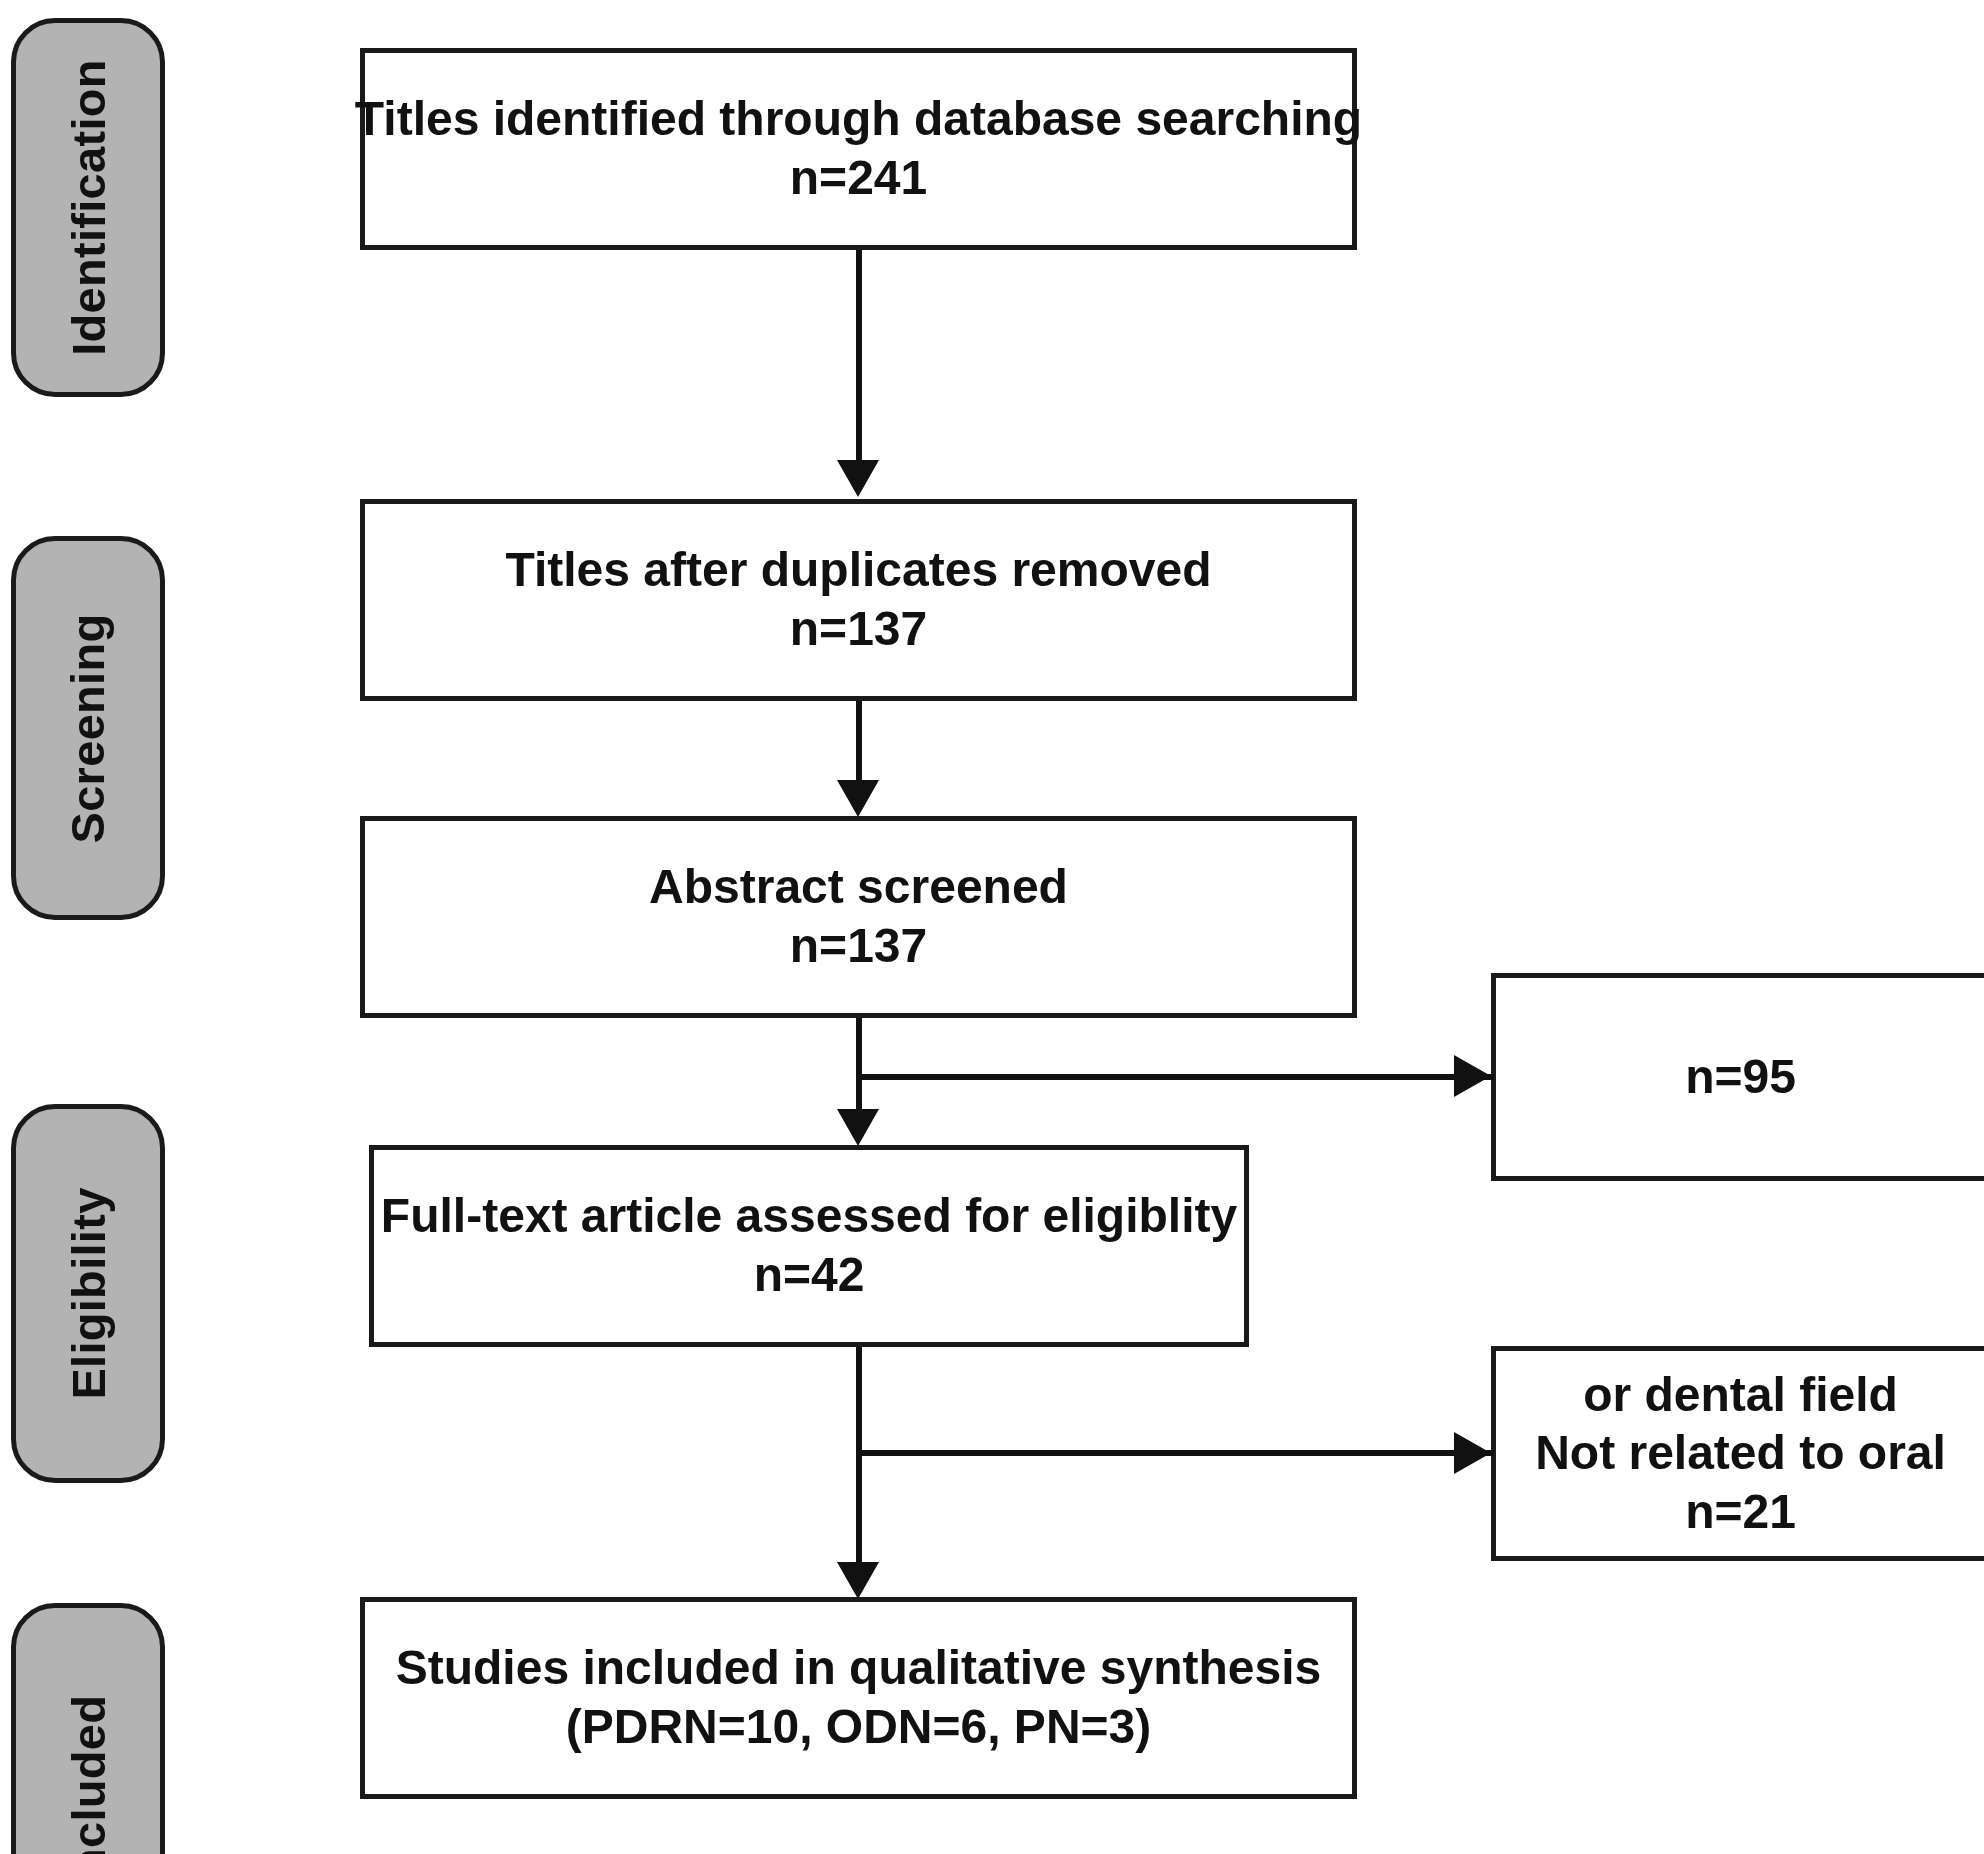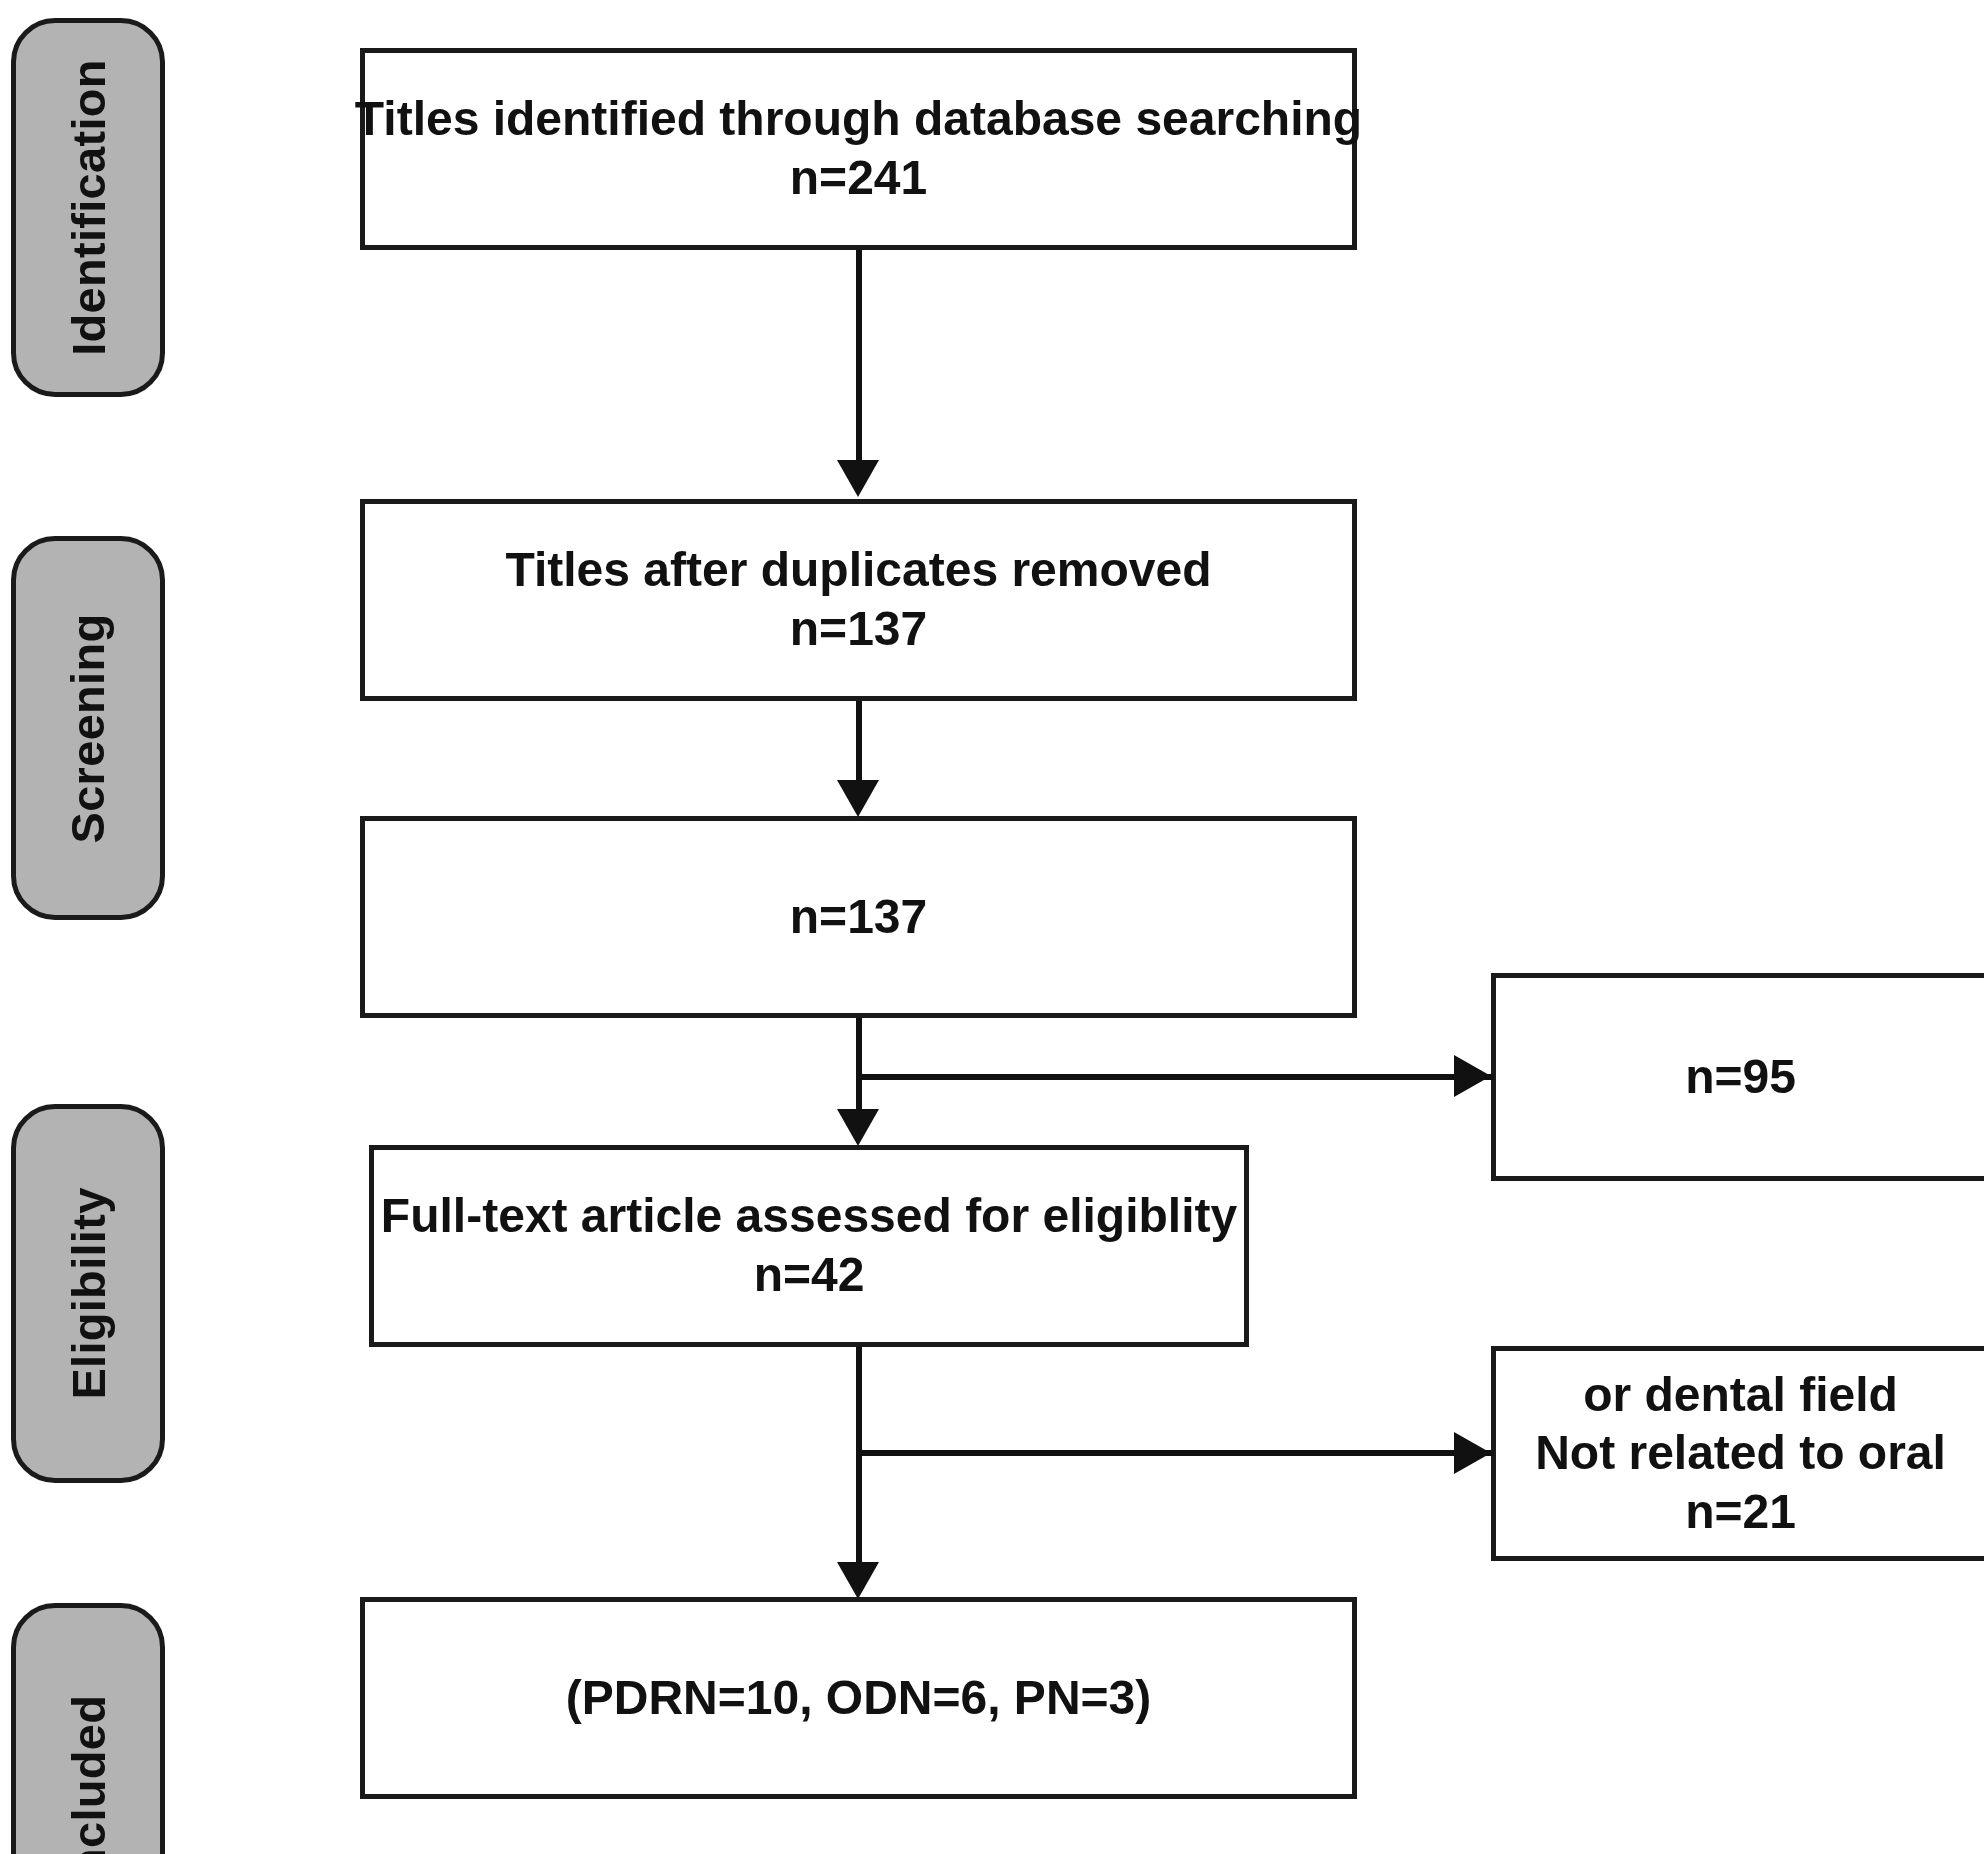--- a/index.html
+++ b/index.html
@@ -112,29 +112,31 @@
     <div class="line">Titles identified through database searching</div>
     <div class="line">n=241</div>
   </div>
 
   <div class="flow-box" style="left:360px; top:499px; width:997px; height:202px;">
     <div class="line">Titles after duplicates removed</div>
     <div class="line">n=137</div>
   </div>
 
   <div class="flow-box" style="left:360px; top:816px; width:997px; height:202px;">
+    <div class="line">Abstract screened</div>
     <div class="line">n=137</div>
   </div>
 
   <div class="flow-box" style="left:369px; top:1145px; width:880px; height:202px;">
     <div class="line">Full-text article assessed for eligiblity</div>
     <div class="line">n=42</div>
   </div>
 
   <div class="flow-box" style="left:360px; top:1597px; width:997px; height:202px;">
+    <div class="line">Studies included in qualitative synthesis</div>
     <div class="line">(PDRN=10, ODN=6, PN=3)</div>
   </div>
 
   <div class="flow-box side" style="left:1491px; top:973px; width:499px; height:208px;">
     <div class="line">n=95</div>
   </div>
 
   <div class="flow-box side" style="left:1491px; top:1346px; width:499px; height:215px;">
     <div class="line">or dental field</div>
     <div class="line">Not related to oral</div>

